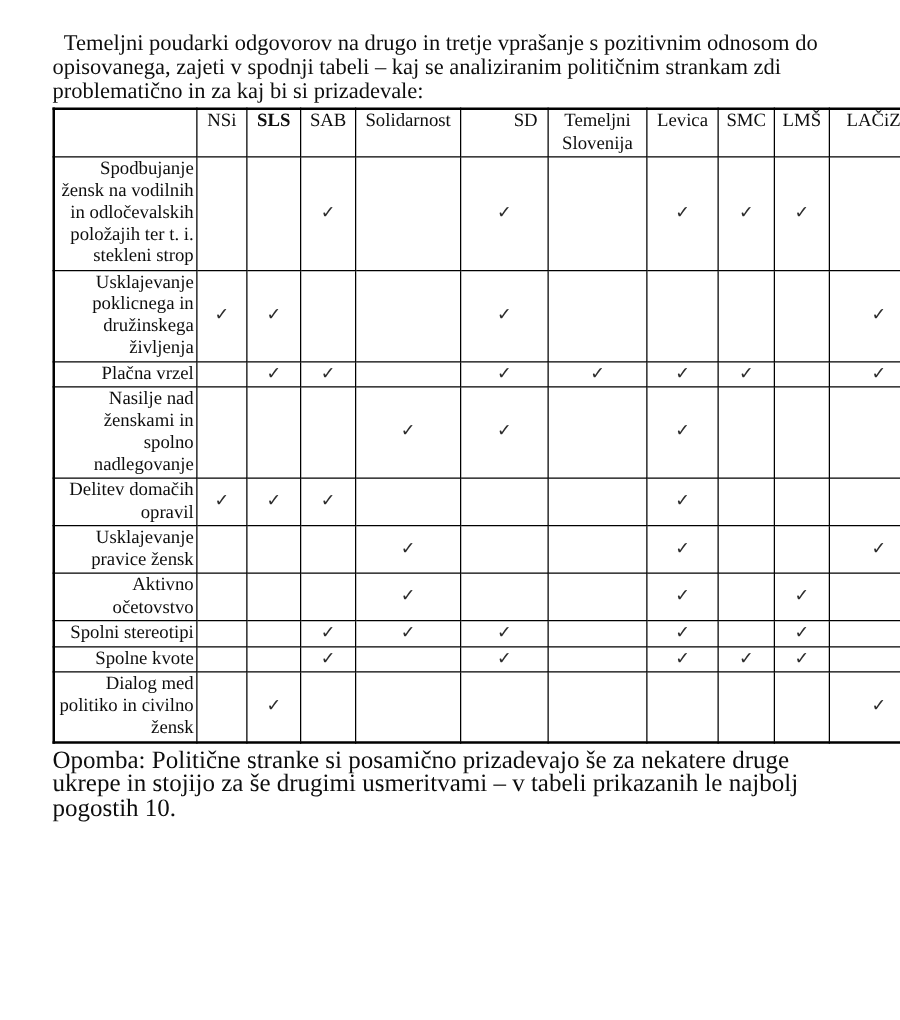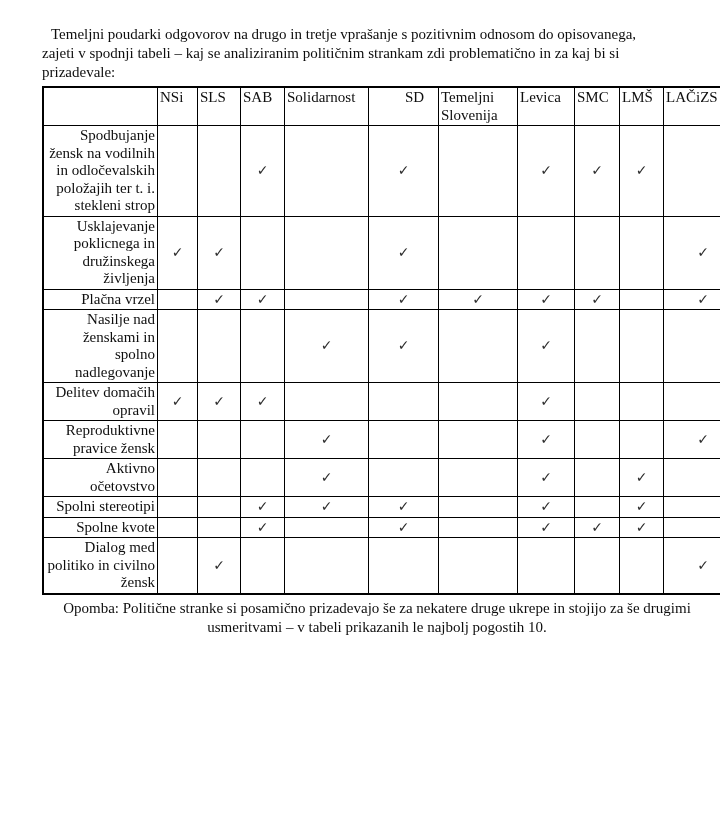--- a/index.html
+++ b/index.html
@@ -16,21 +16,21 @@
   }
   .page {
     box-sizing: border-box;
     width: 720px;
     height: 816px;
     padding: 25px 34px 0 42px;
   }
   .intro {
     margin: 0 0 4px 0;
     width: 628px;
-    font-size: 15px;
+    font-size: 18px;
     line-height: 19px;
     text-indent: 9px;
     text-align: left;
   }
   table.matrix {
     border-collapse: collapse;
     table-layout: fixed;
     width: 632px;
     border: 2px solid #000;
   }
@@ -38,54 +38,53 @@
   table.matrix td {
     border: 1px solid #000;
     font-size: 15px;
     line-height: 17.5px;
     font-weight: normal;
     padding: 1px 2px;
     overflow: hidden;
   }
   table.matrix th:nth-child(1)  { width: 109px; }
   table.matrix th:nth-child(2)  { width: 35px;  }
-  table.matrix th:nth-child(3)  { width: 38px;  }
+  table.matrix th:nth-child(3)  { width: 38px; font-weight: bold;  }
   table.matrix th:nth-child(4)  { width: 39px;  }
   table.matrix th:nth-child(5)  { width: 79px;  }
   table.matrix th:nth-child(6)  { width: 31px; padding-left: 36px;  }
   table.matrix th:nth-child(7)  { width: 74px;  }
   table.matrix th:nth-child(8)  { width: 52px;  }
   table.matrix th:nth-child(9)  { width: 40px;  }
   table.matrix th:nth-child(10) { width: 39px;  }
   table.matrix th:nth-child(11) { width: 74px;  }
   table.matrix thead th {
     vertical-align: top;
-    text-align: left;
+    text-align: center;
   }
   td.label-cell {
     vertical-align: top;
     text-align: right;
     padding-left: 5px;
     padding-right: 3px;
   }
   td.check-cell {
     vertical-align: middle;
     text-align: center;
   }
   .check {
     font-family: "DejaVu Sans", sans-serif;
     font-size: 14px;
     color: #2e2e2e;
   }
   .note {
-    margin: 4px 0 0 17px;
+    margin: 4px 0 0 0;
     width: 636px;
-    font-size: 15px;
+    font-size: 20px;
     line-height: 19.5px;
-    text-align: center;
   }
 </style>
 </head>
 <body>
 
 <div class="page">
 
   <p class="intro">Temeljni poudarki odgovorov na drugo in tretje vprašanje s pozitivnim odnosom do opisovanega, zajeti v spodnji tabeli – kaj se analiziranim političnim strankam zdi problematično in za kaj bi si prizadevale:</p>
 
   <table class="matrix">
@@ -164,21 +163,21 @@
           <td class="check-cell"><span class="check">✓</span></td>
           <td class="check-cell"></td>
           <td class="check-cell"></td>
           <td class="check-cell"></td>
           <td class="check-cell"><span class="check">✓</span></td>
           <td class="check-cell"></td>
           <td class="check-cell"></td>
           <td class="check-cell"></td>
         </tr>
         <tr>
-          <td class="label-cell">Reproduktivne pravice žensk</td>
+          <td class="label-cell">Usklajevanje pravice žensk</td>
           <td class="check-cell"></td>
           <td class="check-cell"></td>
           <td class="check-cell"></td>
           <td class="check-cell"><span class="check">✓</span></td>
           <td class="check-cell"></td>
           <td class="check-cell"></td>
           <td class="check-cell"><span class="check">✓</span></td>
           <td class="check-cell"></td>
           <td class="check-cell"></td>
           <td class="check-cell"><span class="check">✓</span></td>

